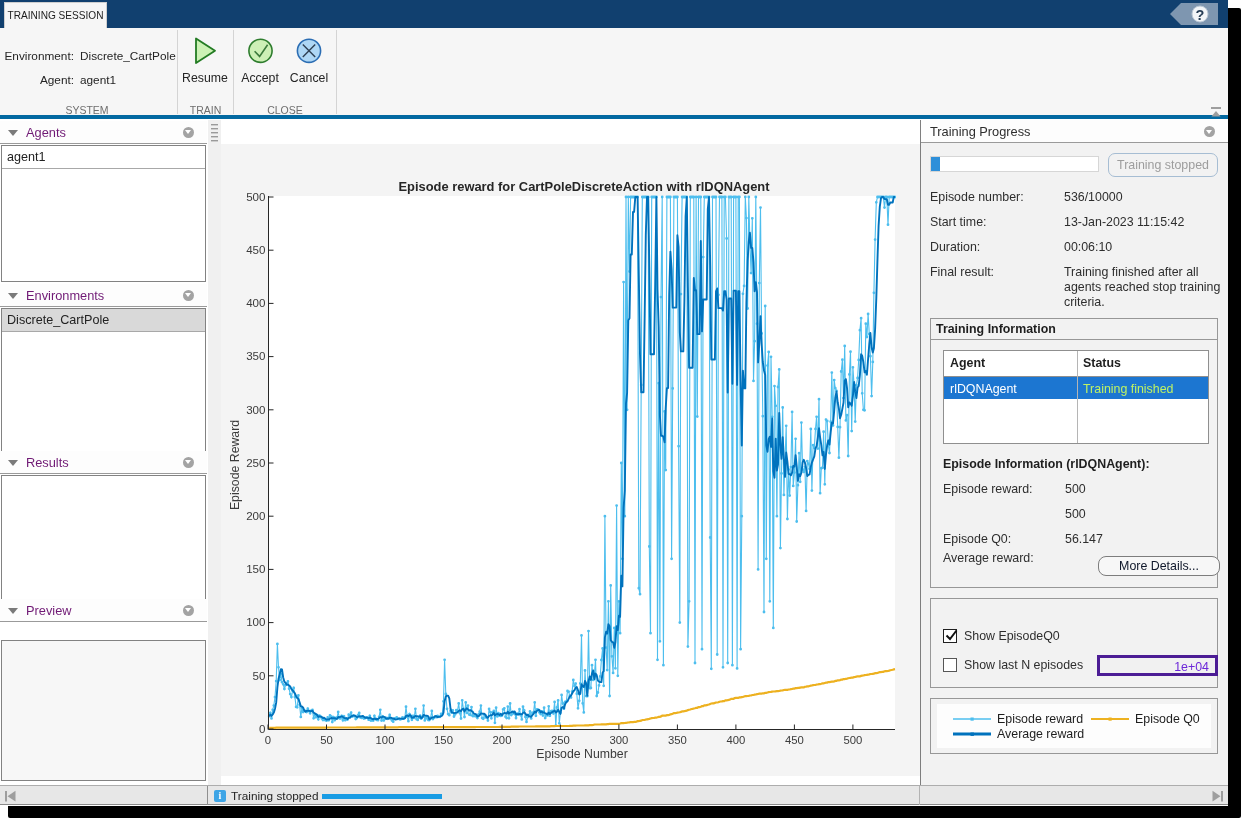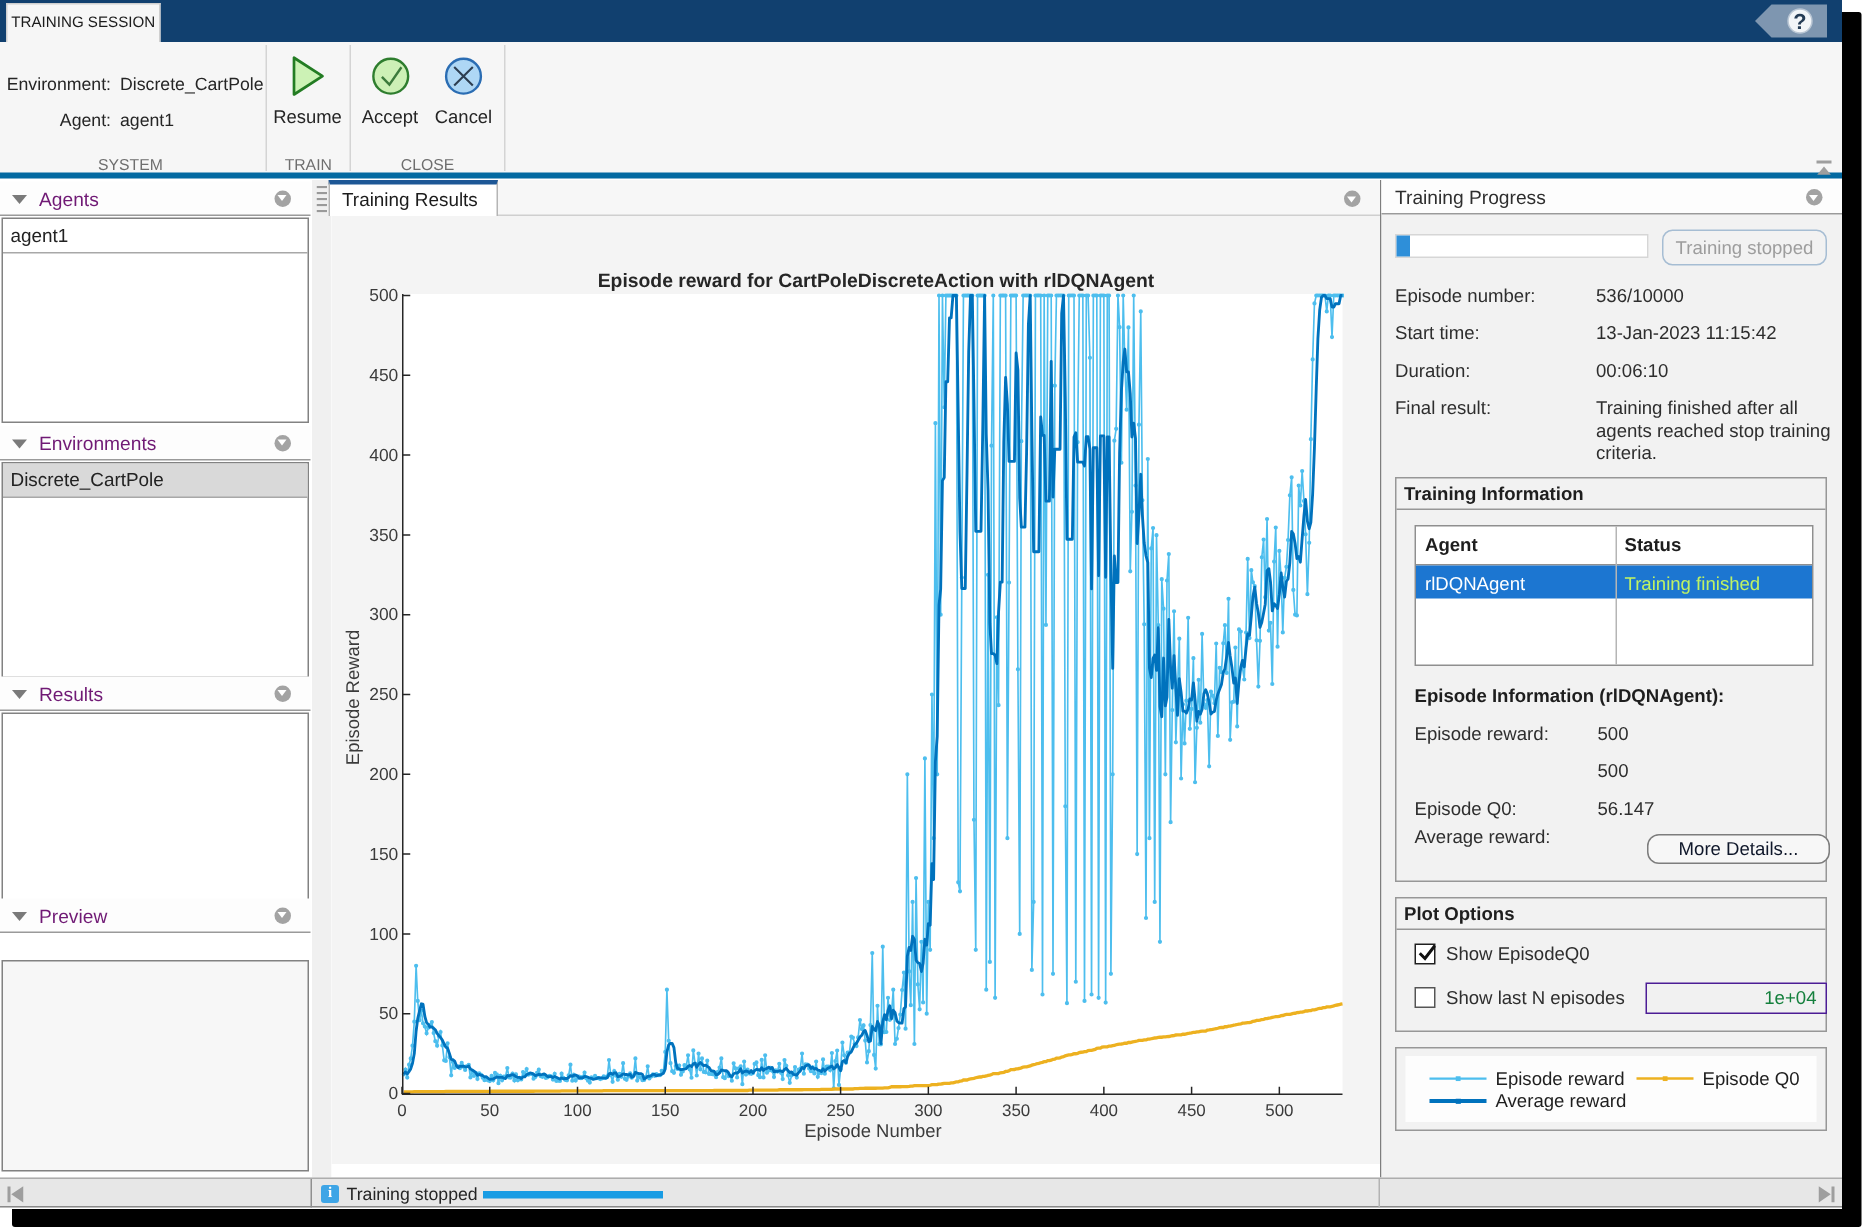--- a/index.html
+++ b/index.html
@@ -117,24 +117,20 @@
     <div class="abs" id="splitter">
       <svg class="abs" style="left:3px;top:4px" width="8" height="18">
         <rect x="0" y="0" width="7" height="1.4" fill="#9a9a9a"></rect>
           <rect x="0" y="4" width="7" height="1.4" fill="#9a9a9a"></rect>
           <rect x="0" y="8" width="7" height="1.4" fill="#9a9a9a"></rect>
           <rect x="0" y="12" width="7" height="1.4" fill="#9a9a9a"></rect>
           <rect x="0" y="16" width="7" height="1.4" fill="#9a9a9a"></rect>
       </svg>
     </div>
 
-    <div class="abs" id="doctabs">
-      <div class="abs" id="doctab">Training Results</div>
-      <div class="abs cicon" style="left:675px;top:7px;"></div>
-    </div>
     <div class="abs" id="docbody">
 <svg class="abs" style="left:0;top:0" width="699" height="641" font-family="Liberation Sans,sans-serif">
 <rect x="0" y="0" width="699" height="632" fill="#f4f4f4"></rect>
 <rect x="47" y="52" width="627" height="533" fill="#ffffff"></rect>
 <clipPath id="ax">
             <rect x="46" y="51" width="629" height="535"></rect>
           </clipPath>
 <g clip-path="url(#ax)">
 <polyline points="48.2,572.2 49.3,569.0 50.5,574.4 51.7,565.8 52.8,561.6 54.0,553.1 55.2,537.1 56.4,499.9 57.5,523.3 58.7,536.1 59.9,529.7 61.0,538.2 62.2,540.3 63.4,544.9 64.5,541.1 65.7,539.4 66.9,537.4 68.1,544.7 69.2,550.1 70.4,553.1 71.6,546.8 72.7,544.0 73.9,553.0 75.1,562.9 76.2,563.3 77.4,551.5 78.6,560.8 79.8,572.9 80.9,564.0 82.1,568.0 83.3,566.8 84.4,566.9 85.6,568.1 86.8,564.6 87.9,567.1 89.1,569.3 90.3,566.7 91.5,565.9 92.6,574.3 93.8,570.4 95.0,573.2 96.1,571.2 97.3,575.3 98.5,571.6 99.6,572.4 100.8,574.5 102.0,576.1 103.1,574.7 104.3,576.2 105.5,576.7 106.7,573.3 107.8,576.2 109.0,571.3 110.2,572.3 111.3,578.1 112.5,573.2 113.7,576.2 114.8,573.8 116.0,573.7 117.2,568.0 118.4,574.3 119.5,574.4 120.7,571.8 121.9,576.3 123.0,572.3 124.2,576.2 125.4,574.5 126.5,575.6 127.7,570.7 128.9,572.6 130.1,568.7 131.2,572.5 132.4,572.0 133.6,572.0 134.7,575.1 135.9,574.0 137.1,571.0 138.2,569.0 139.4,573.4 140.6,573.9 141.8,572.5 142.9,574.6 144.1,574.2 145.3,573.3 146.4,573.6 147.6,575.7 148.8,571.9 149.9,576.6 151.1,576.4 152.3,576.6 153.4,571.8 154.6,574.6 155.8,575.9 157.0,576.2 158.1,572.9 159.3,565.8 160.5,576.5 161.6,572.5 162.8,576.4 164.0,574.5 165.1,573.8 166.3,574.8 167.5,573.9 168.7,571.0 169.8,574.9 171.0,576.5 172.2,577.7 173.3,574.3 174.5,574.6 175.7,573.3 176.8,574.8 178.0,574.8 179.2,575.4 180.4,574.9 181.5,573.5 182.7,574.6 183.9,573.6 185.0,562.7 186.2,572.8 187.4,577.2 188.5,570.1 189.7,573.1 190.9,575.8 192.1,571.9 193.2,573.8 194.4,564.8 195.6,575.2 196.7,575.9 197.9,573.7 199.1,571.6 200.2,574.5 201.4,572.9 202.6,561.6 203.8,576.4 204.9,573.3 206.1,574.5 207.3,576.1 208.4,576.0 209.6,573.9 210.8,566.9 211.9,575.0 213.1,573.7 214.3,572.3 215.4,573.2 216.6,572.0 217.8,572.8 219.0,572.8 220.1,569.9 221.3,570.1 222.5,557.3 223.6,515.8 224.8,549.9 226.0,564.8 227.1,570.1 228.3,571.2 229.5,566.7 230.7,568.6 231.8,566.4 233.0,572.5 234.2,570.3 235.3,566.1 236.5,566.7 237.7,559.5 238.8,569.0 240.0,574.5 241.2,556.3 242.4,565.0 243.5,573.0 244.7,558.4 245.9,568.9 247.0,561.6 248.2,570.6 249.4,570.9 250.5,563.1 251.7,572.0 252.9,572.0 254.1,572.1 255.2,572.4 256.4,574.1 257.6,570.5 258.7,567.7 259.9,561.6 261.1,574.1 262.2,574.8 263.4,570.8 264.6,573.4 265.7,573.2 266.9,576.5 268.1,564.9 269.3,568.2 270.4,574.3 271.6,568.3 272.8,566.9 273.9,578.8 275.1,563.7 276.3,572.4 277.4,569.1 278.6,571.6 279.8,571.9 281.0,571.4 282.1,565.3 283.3,564.3 284.5,572.8 285.6,574.1 286.8,562.6 288.0,574.3 289.1,559.5 290.3,571.1 291.5,569.6 292.7,567.9 293.8,569.9 295.0,574.0 296.2,569.6 297.3,570.4 298.5,565.2 299.7,571.2 300.8,575.4 302.0,562.7 303.2,566.5 304.4,572.9 305.5,577.9 306.7,573.0 307.9,571.2 309.0,567.4 310.2,574.4 311.4,569.0 312.5,568.6 313.7,558.4 314.9,571.8 316.0,565.5 317.2,565.7 318.4,568.4 319.6,570.1 320.7,567.5 321.9,571.6 323.1,563.7 324.2,573.9 325.4,571.2 326.6,571.4 327.7,562.3 328.9,571.8 330.1,567.1 331.3,567.0 332.4,569.4 333.6,558.0 334.8,581.6 335.9,563.4 337.1,556.4 338.3,579.3 339.4,568.8 340.6,551.0 341.8,559.5 343.0,564.5 344.1,557.8 345.3,557.7 346.5,547.0 347.6,547.7 348.8,551.9 350.0,553.4 351.1,547.6 352.3,536.0 353.5,542.0 354.7,539.6 355.8,549.7 357.0,564.3 358.2,556.8 359.3,539.4 360.5,491.4 361.7,559.3 362.8,568.4 364.0,526.5 365.2,552.1 366.3,552.2 367.5,487.1 368.7,544.1 369.9,544.0 371.0,521.2 372.2,535.9 373.4,530.8 374.5,515.8 375.7,552.0 376.9,548.5 378.0,541.4 379.2,532.4 380.4,516.0 381.6,504.4 382.7,541.8 383.9,372.2 385.1,503.6 386.2,526.1 387.4,457.3 388.6,552.0 389.7,441.4 390.9,512.3 392.1,528.9 393.3,483.9 394.4,524.3 395.6,361.6 396.8,531.8 397.9,457.3 399.1,489.2 400.3,319.0 401.4,414.8 402.6,138.1 403.8,372.2 405.0,53.0 406.1,265.8 407.3,53.0 408.5,127.5 409.6,53.0 410.8,53.0 412.0,53.0 413.1,53.0 414.3,53.0 415.5,53.0 416.6,53.0 417.8,444.2 419.0,450.2 420.2,241.0 421.3,53.0 422.5,53.0 423.7,53.0 424.8,53.0 426.0,53.0 427.2,53.0 428.3,402.5 429.5,489.2 430.7,53.0 431.9,53.0 433.0,53.0 434.2,53.0 435.4,53.0 436.5,515.8 437.7,239.2 438.9,497.3 440.0,153.1 441.2,53.0 442.4,521.2 443.6,267.5 444.7,326.1 445.9,53.0 447.1,53.0 448.2,53.0 449.4,53.0 450.6,414.8 451.7,244.4 452.9,53.0 454.1,53.0 455.3,53.0 456.4,53.0 457.6,302.2 458.8,478.6 459.9,150.1 461.1,53.0 462.3,53.0 463.4,53.0 464.6,53.0 465.8,53.0 466.9,502.6 468.1,457.3 469.3,53.0 470.5,53.0 471.6,53.0 472.8,53.0 474.0,519.0 475.1,53.0 476.3,272.6 477.5,53.0 478.6,53.0 479.8,53.0 481.0,505.2 482.2,113.1 483.3,53.0 484.5,53.0 485.7,53.0 486.8,53.0 488.0,53.0 489.2,393.5 490.3,524.8 491.5,53.0 492.7,53.0 493.9,53.0 495.0,53.0 496.2,510.5 497.4,150.8 498.5,53.0 499.7,53.0 500.9,53.0 502.0,523.3 503.2,53.0 504.4,53.0 505.6,94.5 506.7,519.0 507.9,53.0 509.1,53.0 510.2,53.0 511.4,521.2 512.6,53.0 513.7,53.0 514.9,53.0 516.1,524.4 517.2,53.0 518.4,53.0 519.6,505.2 520.8,372.2 521.9,149.8 523.1,141.9 524.3,53.0 525.4,74.1 526.6,164.5 527.8,53.0 528.9,98.8 530.1,129.1 531.3,74.3 532.5,236.9 533.6,197.2 534.8,53.0 536.0,179.7 537.1,425.4 538.3,139.1 539.5,63.6 540.6,189.5 541.8,272.2 543.0,468.0 544.2,162.0 545.3,414.8 546.5,221.6 547.7,208.0 548.8,457.3 550.0,212.8 551.2,272.8 552.3,483.9 553.5,242.1 554.7,261.8 555.9,372.2 557.0,243.0 558.2,225.4 559.4,404.1 560.5,329.4 561.7,263.5 562.9,350.9 564.0,316.6 565.2,281.8 566.4,375.0 567.6,325.5 568.7,351.6 569.9,323.1 571.1,267.9 572.2,341.9 573.4,328.6 574.6,294.8 575.7,377.5 576.9,341.2 578.1,309.2 579.2,337.8 580.4,278.6 581.6,325.4 582.8,327.9 583.9,322.8 585.1,366.9 586.3,317.1 587.4,319.7 588.6,324.8 589.8,285.0 590.9,346.6 592.1,301.2 593.3,304.1 594.5,284.9 595.6,272.8 596.8,304.6 598.0,255.2 599.1,349.2 600.3,324.2 601.5,323.8 602.6,287.7 603.8,340.3 605.0,275.6 606.2,277.0 607.3,301.0 608.5,309.0 609.7,277.7 610.8,228.6 612.0,281.4 613.2,236.1 614.3,244.2 615.5,246.8 616.7,282.9 617.9,313.7 619.0,283.2 620.2,227.5 621.4,215.7 622.5,254.1 623.7,202.0 624.9,276.4 626.0,271.2 627.2,312.0 628.4,230.4 629.5,207.7 630.7,287.1 631.9,223.3 633.1,241.4 634.2,277.6 635.4,241.2 636.6,233.9 637.7,216.0 638.9,186.2 640.1,174.2 641.2,249.3 642.4,265.8 643.6,266.3 644.8,179.7 645.9,193.0 647.1,170.0 648.3,190.0 649.4,212.2 650.6,252.1 651.8,217.9 652.9,148.8 654.1,95.6 655.3,58.3 656.5,53.0 657.6,53.0 658.8,53.0 660.0,53.0 661.1,53.0 662.3,53.0 663.5,63.6 664.6,53.0 665.8,53.0 667.0,80.7 668.2,53.0 669.3,53.0 670.5,53.0 671.7,53.0 672.8,53.0 674.0,53.0" fill="none" stroke="#4DBEEE" stroke-width="1.1"></polyline>
 <path d="M48.2 572.2h.01M49.3 569.0h.01M50.5 574.4h.01M51.7 565.8h.01M52.8 561.6h.01M54.0 553.1h.01M55.2 537.1h.01M56.4 499.9h.01M57.5 523.3h.01M58.7 536.1h.01M59.9 529.7h.01M61.0 538.2h.01M62.2 540.3h.01M63.4 544.9h.01M64.5 541.1h.01M65.7 539.4h.01M66.9 537.4h.01M68.1 544.7h.01M69.2 550.1h.01M70.4 553.1h.01M71.6 546.8h.01M72.7 544.0h.01M73.9 553.0h.01M75.1 562.9h.01M76.2 563.3h.01M77.4 551.5h.01M78.6 560.8h.01M79.8 572.9h.01M80.9 564.0h.01M82.1 568.0h.01M83.3 566.8h.01M84.4 566.9h.01M85.6 568.1h.01M86.8 564.6h.01M87.9 567.1h.01M89.1 569.3h.01M90.3 566.7h.01M91.5 565.9h.01M92.6 574.3h.01M93.8 570.4h.01M95.0 573.2h.01M96.1 571.2h.01M97.3 575.3h.01M98.5 571.6h.01M99.6 572.4h.01M100.8 574.5h.01M102.0 576.1h.01M103.1 574.7h.01M104.3 576.2h.01M105.5 576.7h.01M106.7 573.3h.01M107.8 576.2h.01M109.0 571.3h.01M110.2 572.3h.01M111.3 578.1h.01M112.5 573.2h.01M113.7 576.2h.01M114.8 573.8h.01M116.0 573.7h.01M117.2 568.0h.01M118.4 574.3h.01M119.5 574.4h.01M120.7 571.8h.01M121.9 576.3h.01M123.0 572.3h.01M124.2 576.2h.01M125.4 574.5h.01M126.5 575.6h.01M127.7 570.7h.01M128.9 572.6h.01M130.1 568.7h.01M131.2 572.5h.01M132.4 572.0h.01M133.6 572.0h.01M134.7 575.1h.01M135.9 574.0h.01M137.1 571.0h.01M138.2 569.0h.01M139.4 573.4h.01M140.6 573.9h.01M141.8 572.5h.01M142.9 574.6h.01M144.1 574.2h.01M145.3 573.3h.01M146.4 573.6h.01M147.6 575.7h.01M148.8 571.9h.01M149.9 576.6h.01M151.1 576.4h.01M152.3 576.6h.01M153.4 571.8h.01M154.6 574.6h.01M155.8 575.9h.01M157.0 576.2h.01M158.1 572.9h.01M159.3 565.8h.01M160.5 576.5h.01M161.6 572.5h.01M162.8 576.4h.01M164.0 574.5h.01M165.1 573.8h.01M166.3 574.8h.01M167.5 573.9h.01M168.7 571.0h.01M169.8 574.9h.01M171.0 576.5h.01M172.2 577.7h.01M173.3 574.3h.01M174.5 574.6h.01M175.7 573.3h.01M176.8 574.8h.01M178.0 574.8h.01M179.2 575.4h.01M180.4 574.9h.01M181.5 573.5h.01M182.7 574.6h.01M183.9 573.6h.01M185.0 562.7h.01M186.2 572.8h.01M187.4 577.2h.01M188.5 570.1h.01M189.7 573.1h.01M190.9 575.8h.01M192.1 571.9h.01M193.2 573.8h.01M194.4 564.8h.01M195.6 575.2h.01M196.7 575.9h.01M197.9 573.7h.01M199.1 571.6h.01M200.2 574.5h.01M201.4 572.9h.01M202.6 561.6h.01M203.8 576.4h.01M204.9 573.3h.01M206.1 574.5h.01M207.3 576.1h.01M208.4 576.0h.01M209.6 573.9h.01M210.8 566.9h.01M211.9 575.0h.01M213.1 573.7h.01M214.3 572.3h.01M215.4 573.2h.01M216.6 572.0h.01M217.8 572.8h.01M219.0 572.8h.01M220.1 569.9h.01M221.3 570.1h.01M222.5 557.3h.01M223.6 515.8h.01M224.8 549.9h.01M226.0 564.8h.01M227.1 570.1h.01M228.3 571.2h.01M229.5 566.7h.01M230.7 568.6h.01M231.8 566.4h.01M233.0 572.5h.01M234.2 570.3h.01M235.3 566.1h.01M236.5 566.7h.01M237.7 559.5h.01M238.8 569.0h.01M240.0 574.5h.01M241.2 556.3h.01M242.4 565.0h.01M243.5 573.0h.01M244.7 558.4h.01M245.9 568.9h.01M247.0 561.6h.01M248.2 570.6h.01M249.4 570.9h.01M250.5 563.1h.01M251.7 572.0h.01M252.9 572.0h.01M254.1 572.1h.01M255.2 572.4h.01M256.4 574.1h.01M257.6 570.5h.01M258.7 567.7h.01M259.9 561.6h.01M261.1 574.1h.01M262.2 574.8h.01M263.4 570.8h.01M264.6 573.4h.01M265.7 573.2h.01M266.9 576.5h.01M268.1 564.9h.01M269.3 568.2h.01M270.4 574.3h.01M271.6 568.3h.01M272.8 566.9h.01M273.9 578.8h.01M275.1 563.7h.01M276.3 572.4h.01M277.4 569.1h.01M278.6 571.6h.01M279.8 571.9h.01M281.0 571.4h.01M282.1 565.3h.01M283.3 564.3h.01M284.5 572.8h.01M285.6 574.1h.01M286.8 562.6h.01M288.0 574.3h.01M289.1 559.5h.01M290.3 571.1h.01M291.5 569.6h.01M292.7 567.9h.01M293.8 569.9h.01M295.0 574.0h.01M296.2 569.6h.01M297.3 570.4h.01M298.5 565.2h.01M299.7 571.2h.01M300.8 575.4h.01M302.0 562.7h.01M303.2 566.5h.01M304.4 572.9h.01M305.5 577.9h.01M306.7 573.0h.01M307.9 571.2h.01M309.0 567.4h.01M310.2 574.4h.01M311.4 569.0h.01M312.5 568.6h.01M313.7 558.4h.01M314.9 571.8h.01M316.0 565.5h.01M317.2 565.7h.01M318.4 568.4h.01M319.6 570.1h.01M320.7 567.5h.01M321.9 571.6h.01M323.1 563.7h.01M324.2 573.9h.01M325.4 571.2h.01M326.6 571.4h.01M327.7 562.3h.01M328.9 571.8h.01M330.1 567.1h.01M331.3 567.0h.01M332.4 569.4h.01M333.6 558.0h.01M334.8 581.6h.01M335.9 563.4h.01M337.1 556.4h.01M338.3 579.3h.01M339.4 568.8h.01M340.6 551.0h.01M341.8 559.5h.01M343.0 564.5h.01M344.1 557.8h.01M345.3 557.7h.01M346.5 547.0h.01M347.6 547.7h.01M348.8 551.9h.01M350.0 553.4h.01M351.1 547.6h.01M352.3 536.0h.01M353.5 542.0h.01M354.7 539.6h.01M355.8 549.7h.01M357.0 564.3h.01M358.2 556.8h.01M359.3 539.4h.01M360.5 491.4h.01M361.7 559.3h.01M362.8 568.4h.01M364.0 526.5h.01M365.2 552.1h.01M366.3 552.2h.01M367.5 487.1h.01M368.7 544.1h.01M369.9 544.0h.01M371.0 521.2h.01M372.2 535.9h.01M373.4 530.8h.01M374.5 515.8h.01M375.7 552.0h.01M376.9 548.5h.01M378.0 541.4h.01M379.2 532.4h.01M380.4 516.0h.01M381.6 504.4h.01M382.7 541.8h.01M383.9 372.2h.01M385.1 503.6h.01M386.2 526.1h.01M387.4 457.3h.01M388.6 552.0h.01M389.7 441.4h.01M390.9 512.3h.01M392.1 528.9h.01M393.3 483.9h.01M394.4 524.3h.01M395.6 361.6h.01M396.8 531.8h.01M397.9 457.3h.01M399.1 489.2h.01M400.3 319.0h.01M401.4 414.8h.01M402.6 138.1h.01M403.8 372.2h.01M405.0 53.0h.01M406.1 265.8h.01M407.3 53.0h.01M408.5 127.5h.01M409.6 53.0h.01M410.8 53.0h.01M412.0 53.0h.01M413.1 53.0h.01M414.3 53.0h.01M415.5 53.0h.01M416.6 53.0h.01M417.8 444.2h.01M419.0 450.2h.01M420.2 241.0h.01M421.3 53.0h.01M422.5 53.0h.01M423.7 53.0h.01M424.8 53.0h.01M426.0 53.0h.01M427.2 53.0h.01M428.3 402.5h.01M429.5 489.2h.01M430.7 53.0h.01M431.9 53.0h.01M433.0 53.0h.01M434.2 53.0h.01M435.4 53.0h.01M436.5 515.8h.01M437.7 239.2h.01M438.9 497.3h.01M440.0 153.1h.01M441.2 53.0h.01M442.4 521.2h.01M443.6 267.5h.01M444.7 326.1h.01M445.9 53.0h.01M447.1 53.0h.01M448.2 53.0h.01M449.4 53.0h.01M450.6 414.8h.01M451.7 244.4h.01M452.9 53.0h.01M454.1 53.0h.01M455.3 53.0h.01M456.4 53.0h.01M457.6 302.2h.01M458.8 478.6h.01M459.9 150.1h.01M461.1 53.0h.01M462.3 53.0h.01M463.4 53.0h.01M464.6 53.0h.01M465.8 53.0h.01M466.9 502.6h.01M468.1 457.3h.01M469.3 53.0h.01M470.5 53.0h.01M471.6 53.0h.01M472.8 53.0h.01M474.0 519.0h.01M475.1 53.0h.01M476.3 272.6h.01M477.5 53.0h.01M478.6 53.0h.01M479.8 53.0h.01M481.0 505.2h.01M482.2 113.1h.01M483.3 53.0h.01M484.5 53.0h.01M485.7 53.0h.01M486.8 53.0h.01M488.0 53.0h.01M489.2 393.5h.01M490.3 524.8h.01M491.5 53.0h.01M492.7 53.0h.01M493.9 53.0h.01M495.0 53.0h.01M496.2 510.5h.01M497.4 150.8h.01M498.5 53.0h.01M499.7 53.0h.01M500.9 53.0h.01M502.0 523.3h.01M503.2 53.0h.01M504.4 53.0h.01M505.6 94.5h.01M506.7 519.0h.01M507.9 53.0h.01M509.1 53.0h.01M510.2 53.0h.01M511.4 521.2h.01M512.6 53.0h.01M513.7 53.0h.01M514.9 53.0h.01M516.1 524.4h.01M517.2 53.0h.01M518.4 53.0h.01M519.6 505.2h.01M520.8 372.2h.01M521.9 149.8h.01M523.1 141.9h.01M524.3 53.0h.01M525.4 74.1h.01M526.6 164.5h.01M527.8 53.0h.01M528.9 98.8h.01M530.1 129.1h.01M531.3 74.3h.01M532.5 236.9h.01M533.6 197.2h.01M534.8 53.0h.01M536.0 179.7h.01M537.1 425.4h.01M538.3 139.1h.01M539.5 63.6h.01M540.6 189.5h.01M541.8 272.2h.01M543.0 468.0h.01M544.2 162.0h.01M545.3 414.8h.01M546.5 221.6h.01M547.7 208.0h.01M548.8 457.3h.01M550.0 212.8h.01M551.2 272.8h.01M552.3 483.9h.01M553.5 242.1h.01M554.7 261.8h.01M555.9 372.2h.01M557.0 243.0h.01M558.2 225.4h.01M559.4 404.1h.01M560.5 329.4h.01M561.7 263.5h.01M562.9 350.9h.01M564.0 316.6h.01M565.2 281.8h.01M566.4 375.0h.01M567.6 325.5h.01M568.7 351.6h.01M569.9 323.1h.01M571.1 267.9h.01M572.2 341.9h.01M573.4 328.6h.01M574.6 294.8h.01M575.7 377.5h.01M576.9 341.2h.01M578.1 309.2h.01M579.2 337.8h.01M580.4 278.6h.01M581.6 325.4h.01M582.8 327.9h.01M583.9 322.8h.01M585.1 366.9h.01M586.3 317.1h.01M587.4 319.7h.01M588.6 324.8h.01M589.8 285.0h.01M590.9 346.6h.01M592.1 301.2h.01M593.3 304.1h.01M594.5 284.9h.01M595.6 272.8h.01M596.8 304.6h.01M598.0 255.2h.01M599.1 349.2h.01M600.3 324.2h.01M601.5 323.8h.01M602.6 287.7h.01M603.8 340.3h.01M605.0 275.6h.01M606.2 277.0h.01M607.3 301.0h.01M608.5 309.0h.01M609.7 277.7h.01M610.8 228.6h.01M612.0 281.4h.01M613.2 236.1h.01M614.3 244.2h.01M615.5 246.8h.01M616.7 282.9h.01M617.9 313.7h.01M619.0 283.2h.01M620.2 227.5h.01M621.4 215.7h.01M622.5 254.1h.01M623.7 202.0h.01M624.9 276.4h.01M626.0 271.2h.01M627.2 312.0h.01M628.4 230.4h.01M629.5 207.7h.01M630.7 287.1h.01M631.9 223.3h.01M633.1 241.4h.01M634.2 277.6h.01M635.4 241.2h.01M636.6 233.9h.01M637.7 216.0h.01M638.9 186.2h.01M640.1 174.2h.01M641.2 249.3h.01M642.4 265.8h.01M643.6 266.3h.01M644.8 179.7h.01M645.9 193.0h.01M647.1 170.0h.01M648.3 190.0h.01M649.4 212.2h.01M650.6 252.1h.01M651.8 217.9h.01M652.9 148.8h.01M654.1 95.6h.01M655.3 58.3h.01M656.5 53.0h.01M657.6 53.0h.01M658.8 53.0h.01M660.0 53.0h.01M661.1 53.0h.01M662.3 53.0h.01M663.5 63.6h.01M664.6 53.0h.01M665.8 53.0h.01M667.0 80.7h.01M668.2 53.0h.01M669.3 53.0h.01M670.5 53.0h.01M671.7 53.0h.01M672.8 53.0h.01M674.0 53.0h.01" fill="none" stroke="#4DBEEE" stroke-width="2.8" stroke-linecap="round"></path>
@@ -208,29 +204,28 @@
         <div class="abs rlabel" style="left:12px;top:163px;">Episode reward:</div>
           <div class="abs rlabel" style="left:134px;top:163px;">500</div>
         <div class="abs rlabel" style="left:12px;top:188px;margin-top:44px;">Average reward:</div>
           <div class="abs rlabel" style="left:134px;top:188px;">500</div>
         <div class="abs rlabel" style="left:12px;top:213px;">Episode Q0:</div>
           <div class="abs rlabel" style="left:134px;top:213px;">56.147</div>
         <div class="abs" style="left:167px;top:237px;width:122px;height:20px;border:1px solid #7d7d7d;border-radius:8px;background:#f7f7f7;font-size:12.4px;color:#0f172a;text-align:center;line-height:18px;">More Details...</div>
       </div>
 
       <div class="abs gbox" style="left:9px;top:478px;width:288px;height:90px;">
-        <div class="gtitle">Plot Options</div>
         <div class="abs" style="left:12px;top:30px;width:14px;height:14px;background:#fff;border:1.6px solid #1f1f1f;"></div>
         <svg class="abs" style="left:13px;top:29px;" width="15" height="15">
             <path d="M2.5 7.5 L6 11 L12.5 2.5" fill="none" stroke="#111" stroke-width="2"></path>
           </svg>
         <div class="abs rlabel" style="left:33px;top:30px;">Show EpisodeQ0</div>
         <div class="abs" style="left:12px;top:59px;width:14px;height:14px;background:#fff;border:1.4px solid #555;"></div>
         <div class="abs rlabel" style="left:33px;top:59px;">Show last N episodes</div>
-        <div class="abs" style="left:166px;top:56px;width:121px;height:21px;border:1px solid #4c1d95;background:#f1f1f1;font-size:12.4px;color:#15803d;text-align:right;line-height:19px;padding-right:6px;">1e+04</div>
+        <div class="abs" style="left:166px;top:56px;width:121px;height:21px;border:3px solid #4c1d95;background:#f1f1f1;font-size:12.4px;color:#6d28d9;text-align:right;line-height:19px;padding-right:6px;">1e+04</div>
       </div>
 
       <div class="abs gbox" style="left:9px;top:578px;width:288px;height:56px;">
         <svg class="abs" style="left:0;top:0" width="286" height="54">
           <rect x="6" y="5" width="274" height="44" fill="#fdfdfd"></rect>
           <polyline points="22,20 60,20" stroke="#4DBEEE" stroke-width="1.5" fill="none"></polyline>
             <rect x="39.5" y="18.5" width="3.2" height="3.2" fill="#4DBEEE"></rect>
           <polyline points="160,20 198,20" stroke="#EDB120" stroke-width="1.8" fill="none"></polyline>
             <rect x="177.5" y="18.5" width="3.2" height="3.2" fill="#EDB120"></rect>
           <polyline points="22,35 60,35" stroke="#0072BD" stroke-width="2.8" fill="none"></polyline>

